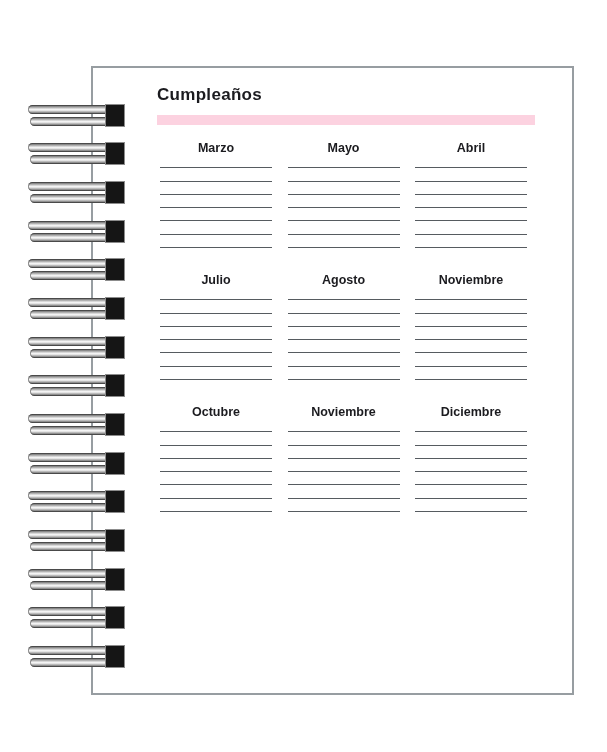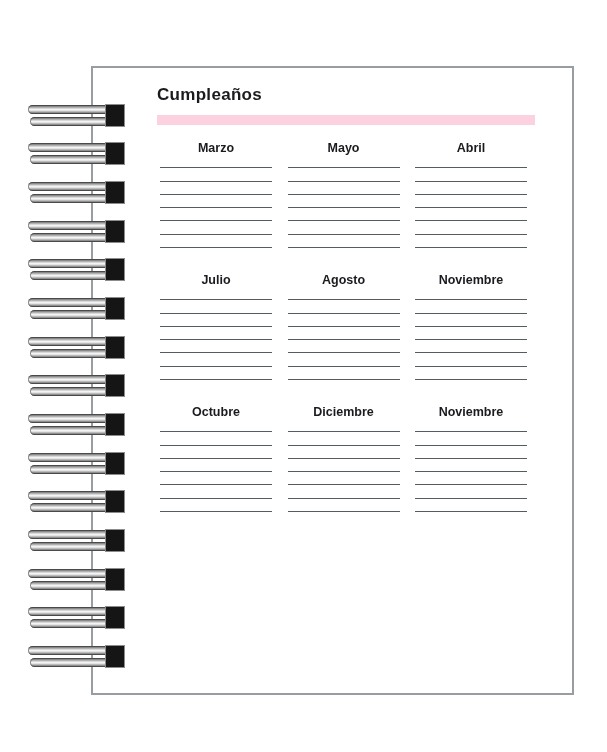--- a/index.html
+++ b/index.html
@@ -166,33 +166,33 @@
           <div class="line" style="border-bottom-color: rgb(86, 91, 96);"></div>
           <div class="line" style="border-bottom-color: rgb(86, 91, 96);"></div>
           <div class="line" style="border-bottom-color: rgb(86, 91, 96);"></div>
           <div class="line" style="border-bottom-color: rgb(86, 91, 96);"></div>
           <div class="line" style="border-bottom-color: rgb(86, 91, 96);"></div>
           <div class="line" style="border-bottom-color: rgb(86, 91, 96);"></div>
           <div class="line" style="border-bottom-color: rgb(86, 91, 96);"></div>
         </div>
       </div>
       <div class="cell">
+        <div class="label">Noviembre</div>
+        <div>
+          <div class="line" style="border-bottom-color: rgb(86, 91, 96);"></div>
+          <div class="line" style="border-bottom-color: rgb(86, 91, 96);"></div>
+          <div class="line" style="border-bottom-color: rgb(86, 91, 96);"></div>
+          <div class="line" style="border-bottom-color: rgb(86, 91, 96);"></div>
+          <div class="line" style="border-bottom-color: rgb(86, 91, 96);"></div>
+          <div class="line" style="border-bottom-color: rgb(86, 91, 96);"></div>
+          <div class="line" style="border-bottom-color: rgb(86, 91, 96);"></div>
+        </div>
+      </div>
+      <div class="cell">
         <div class="label">Diciembre</div>
-        <div>
-          <div class="line" style="border-bottom-color: rgb(86, 91, 96);"></div>
-          <div class="line" style="border-bottom-color: rgb(86, 91, 96);"></div>
-          <div class="line" style="border-bottom-color: rgb(86, 91, 96);"></div>
-          <div class="line" style="border-bottom-color: rgb(86, 91, 96);"></div>
-          <div class="line" style="border-bottom-color: rgb(86, 91, 96);"></div>
-          <div class="line" style="border-bottom-color: rgb(86, 91, 96);"></div>
-          <div class="line" style="border-bottom-color: rgb(86, 91, 96);"></div>
-        </div>
-      </div>
-      <div class="cell">
-        <div class="label">Noviembre</div>
         <div>
           <div class="line" style="border-bottom-color: rgb(86, 91, 96);"></div>
           <div class="line" style="border-bottom-color: rgb(86, 91, 96);"></div>
           <div class="line" style="border-bottom-color: rgb(86, 91, 96);"></div>
           <div class="line" style="border-bottom-color: rgb(86, 91, 96);"></div>
           <div class="line" style="border-bottom-color: rgb(86, 91, 96);"></div>
           <div class="line" style="border-bottom-color: rgb(86, 91, 96);"></div>
           <div class="line" style="border-bottom-color: rgb(86, 91, 96);"></div>
         </div>
       </div>

